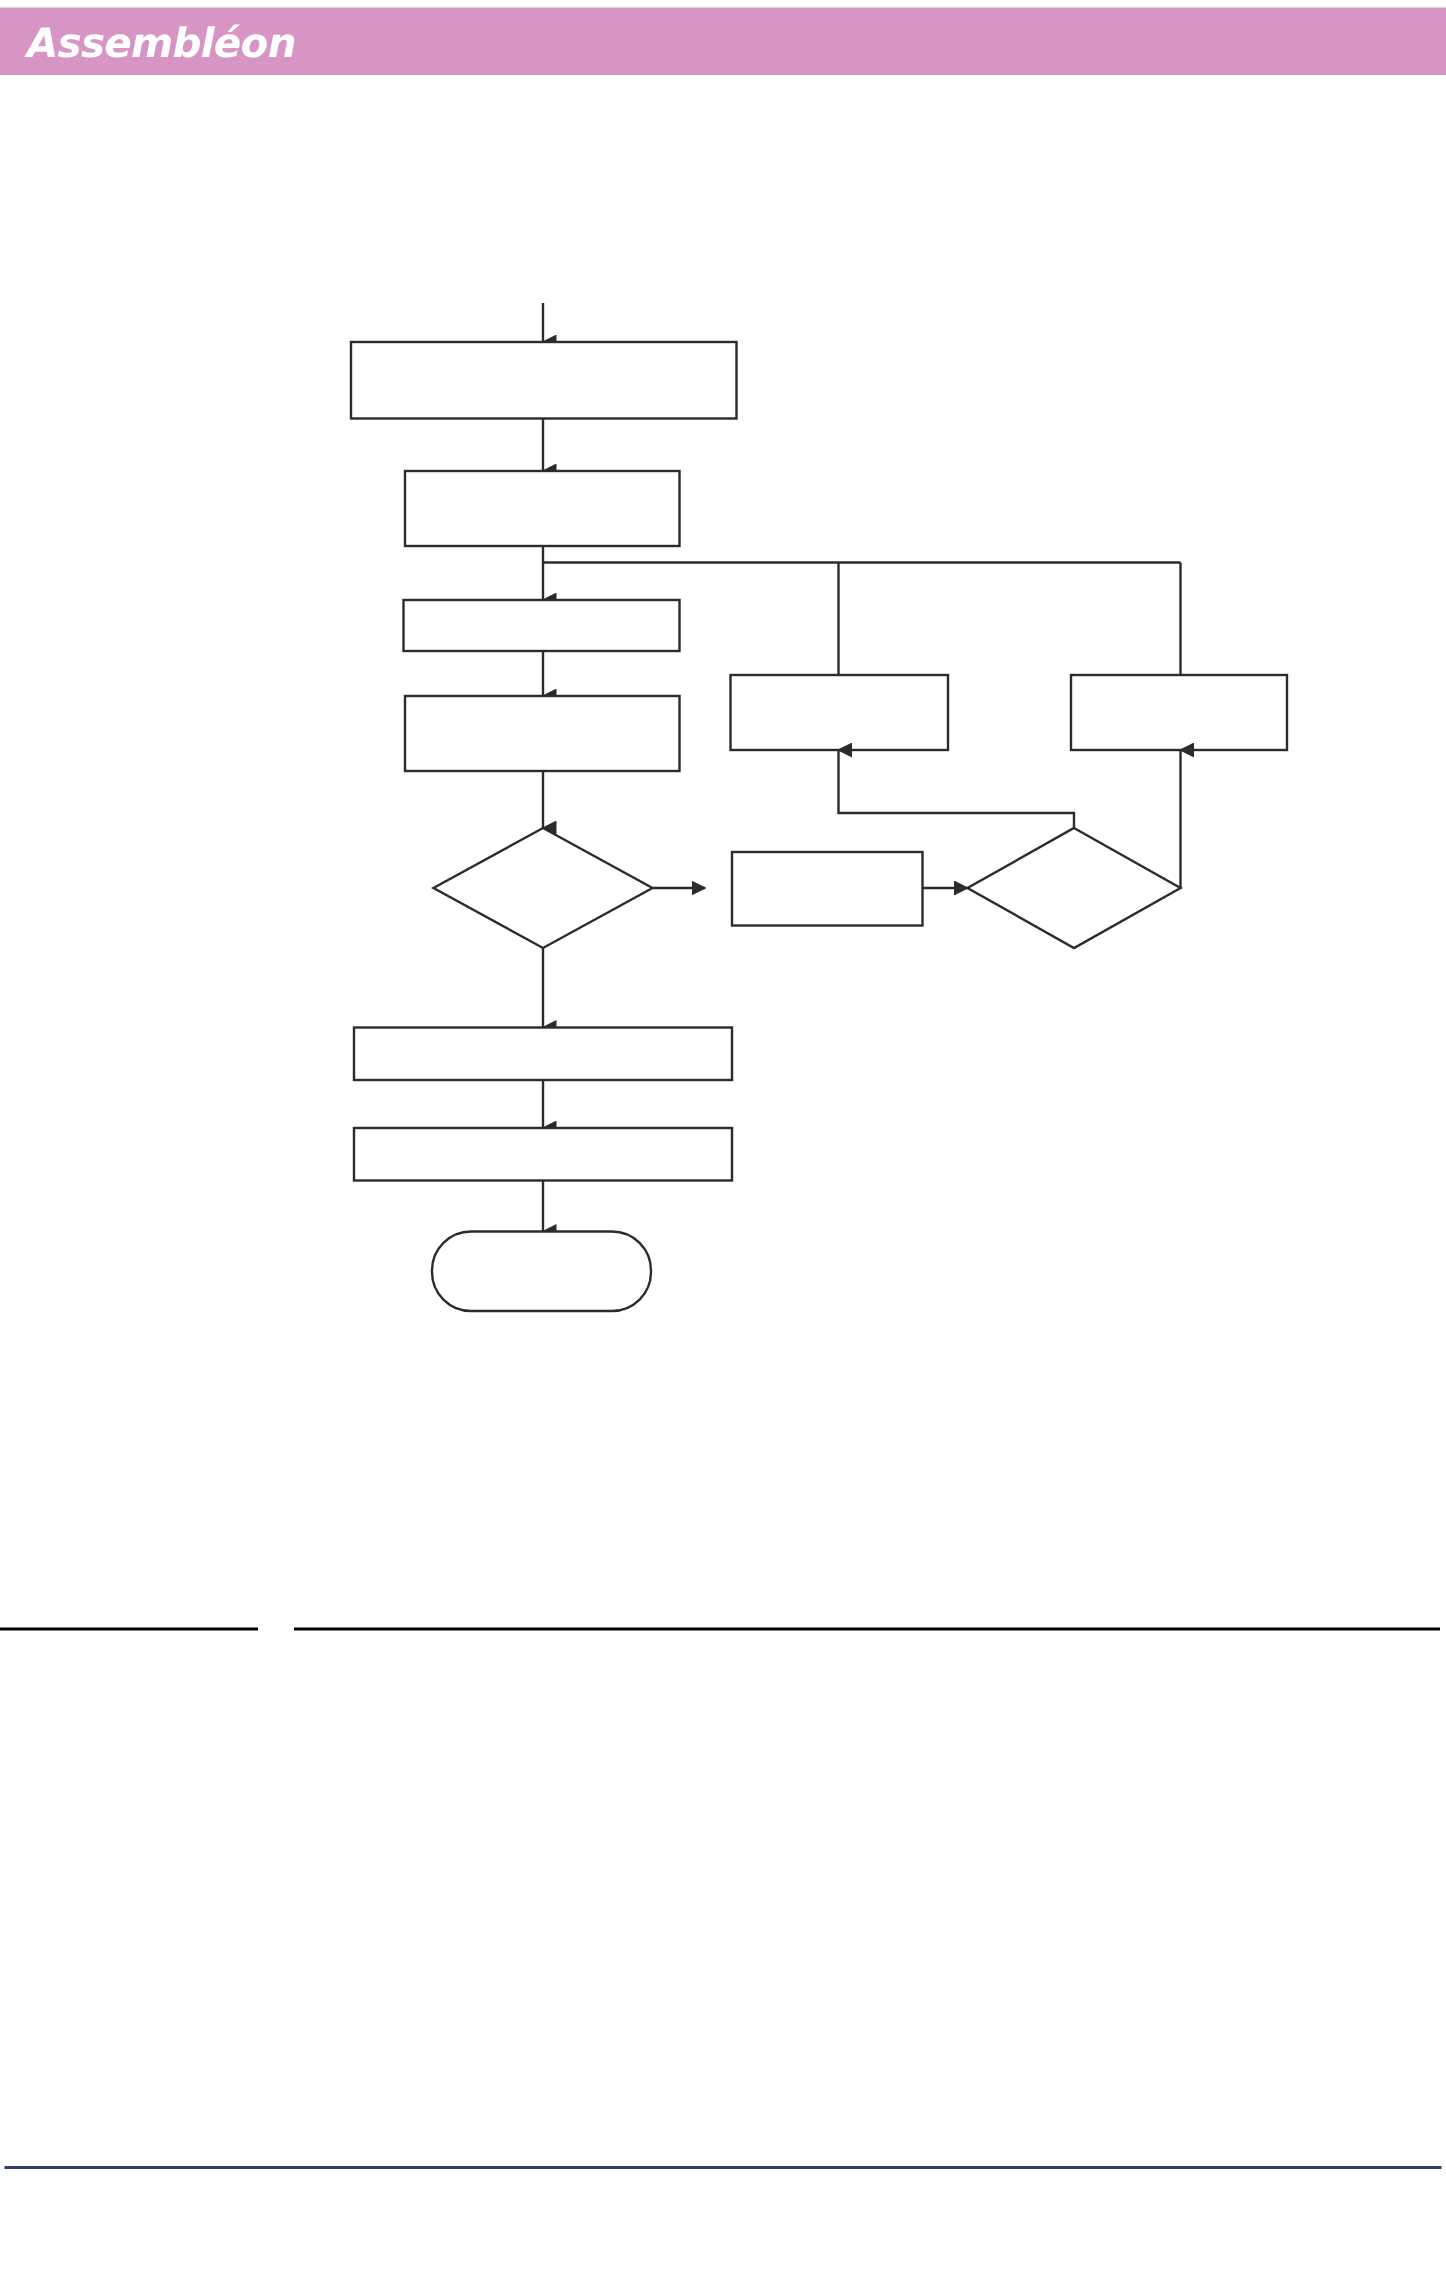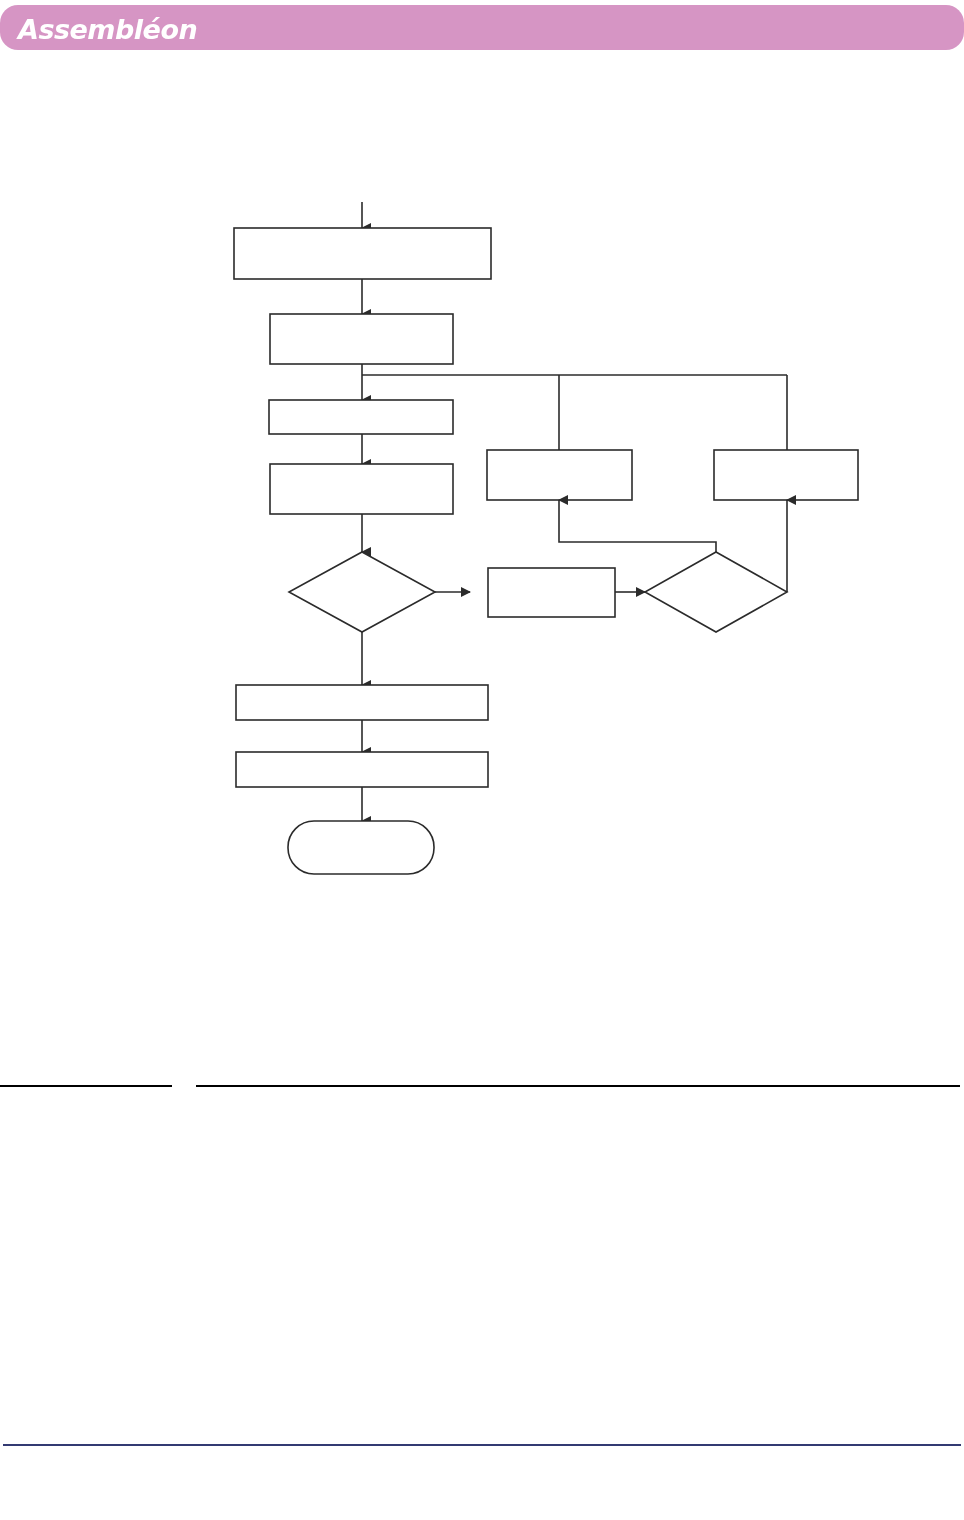--- a/index.html
+++ b/index.html
@@ -17,21 +17,20 @@
   }
 
   
   #header-band {
     position: absolute;
     left: 0;
     top: 5px;
     width: 964px;
     height: 45px;
     background: #d695c4;
-    border-radius: 18px;
   }
   #brand-logo {
     position: absolute;
     left: 18px;
     top: 10px;
     color: #ffffff;
     font-family: "DejaVu Sans", sans-serif;
     font-size: 27px;
     font-weight: bold;
     font-style: italic;

